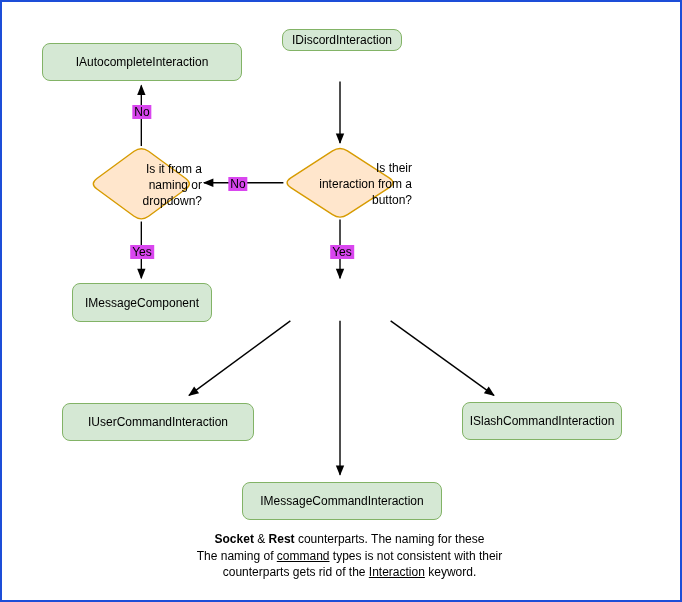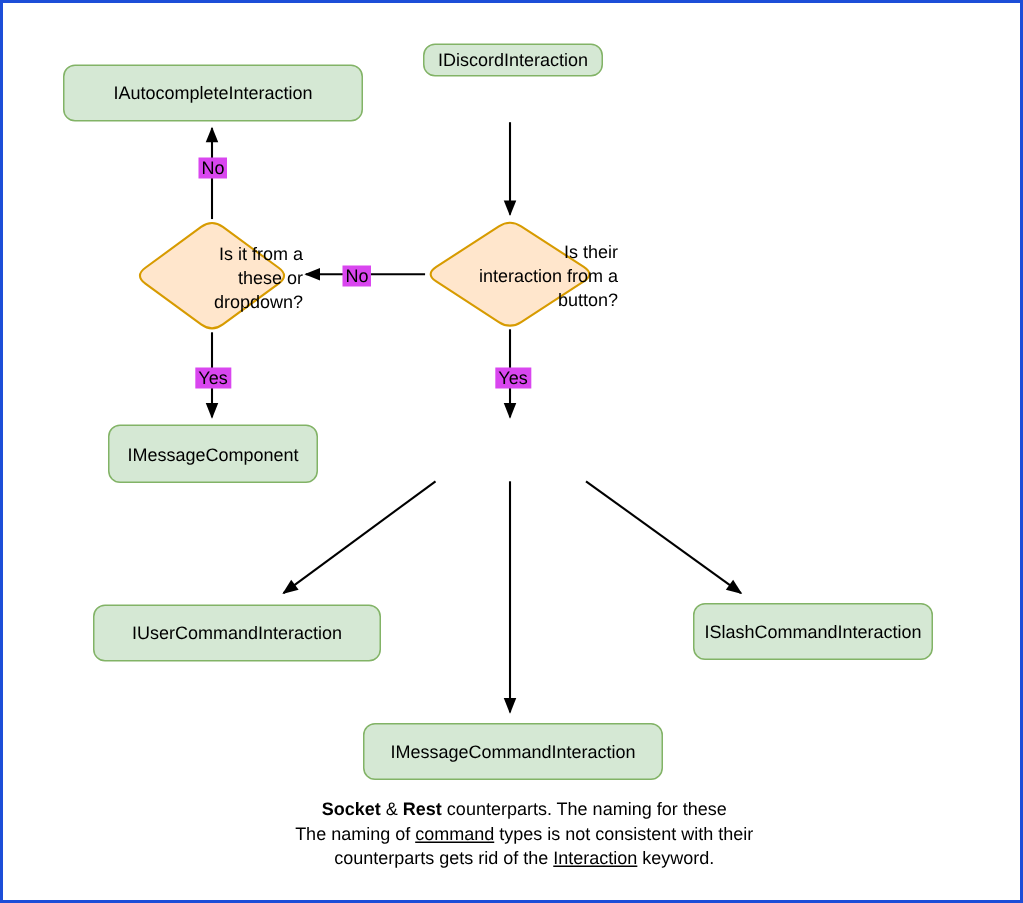--- a/index.html
+++ b/index.html
@@ -80,21 +80,21 @@
 
 
   <div class="node" style="left:60px;top:401px;width:192px;height:38px;">IUserCommandInteraction</div>
 
   <div class="node" style="left:460px;top:400px;width:160px;height:38px;">ISlashCommandInteraction</div>
 
   <div class="node" style="left:240px;top:480px;width:200px;height:38px;">IMessageCommandInteraction</div>
 
   <div class="decision-label" style="left:80px;top:159px;width:120px;">
     <div>Is it from a</div>
-    <div>these or</div>
+    <div>naming or</div>
     <div>dropdown?</div>
   </div>
 
   <div class="decision-label" style="left:270px;top:158px;width:140px;">
     <div>Is their</div>
     <div>interaction from a</div>
     <div>button?</div>
   </div>
 
   <span class="edge-label" style="left:140px;top:110px;">No</span>

